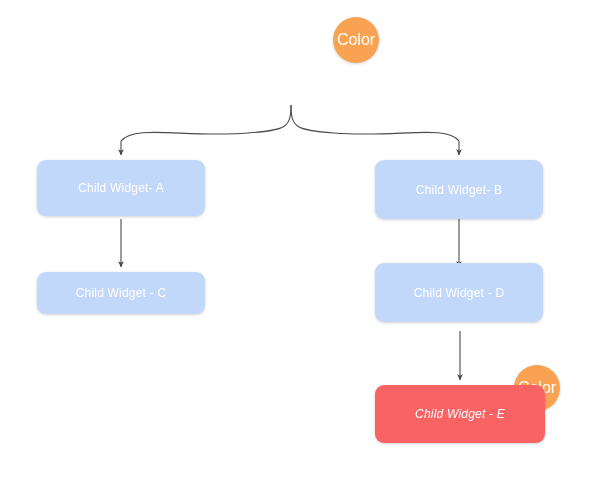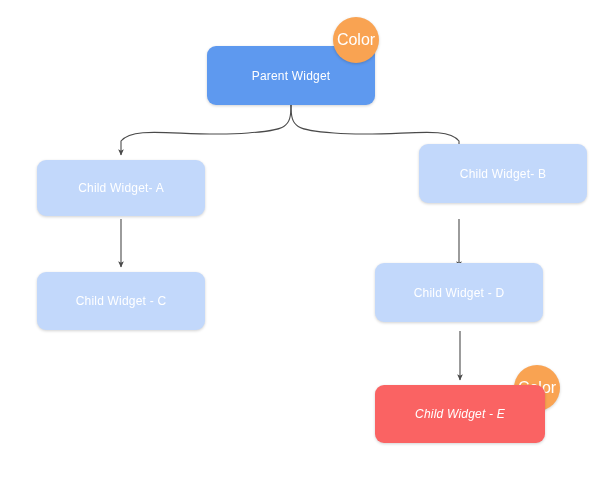--- a/index.html
+++ b/index.html
@@ -87,33 +87,30 @@
 
     <path d="M459,219 L459,267" fill="none" stroke="#4a4a4a" stroke-width="1.1" marker-end="url(#arrowhead)"></path>
 
     <path d="M460,331 L460,380" fill="none" stroke="#4a4a4a" stroke-width="1.1" marker-end="url(#arrowhead)"></path>
   </svg>
 
   <div class="badge badge-below" style="left:514px; top:365px;">
     <span>Color</span>
   </div>
 
-  <div class="node node-parent" style="left:207px; top:46px; width:168px; height:59px;">
-    <span>Parent Widget</span>
-  </div>
 
   <div class="node node-child" style="left:37px; top:160px; width:168px; height:56px;">
     <span>Child Widget- A</span>
   </div>
 
-  <div class="node node-child" style="left:375px; top:144px; width:168px; height:59px;margin-left:44px;">
+  <div class="node node-child" style="left:375px; top:160px; width:168px; height:59px;">
     <span>Child Widget- B</span>
   </div>
 
-  <div class="node node-child" style="left:37px; top:272px; width:168px; height:58px;">
+  <div class="node node-child" style="left:37px; top:272px; width:168px; height:42px;">
     <span>Child Widget - C</span>
   </div>
 
   <div class="node node-child" style="left:375px; top:263px; width:168px; height:59px;">
     <span>Child Widget - D</span>
   </div>
 
   <div class="node node-alert" style="left:375px; top:385px; width:170px; height:58px;">
     <span>Child Widget - E</span>
   </div>

